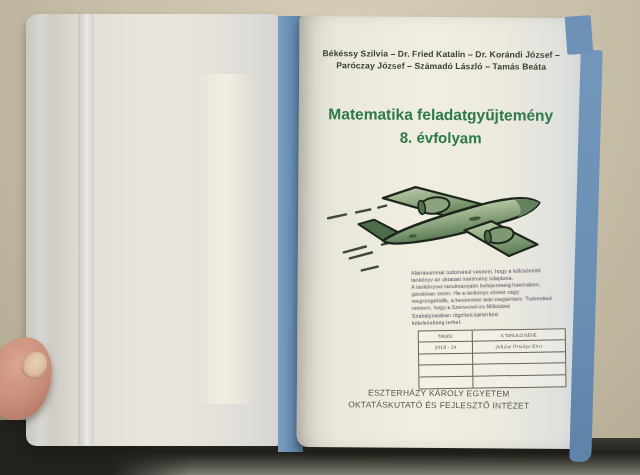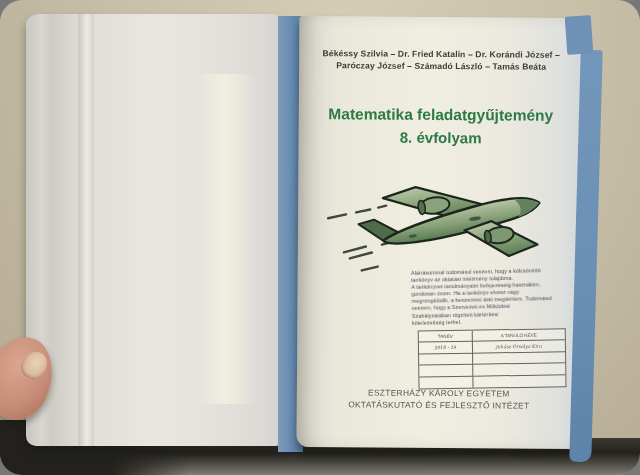--- a/index.html
+++ b/index.html
@@ -1,20 +1,19 @@
 <!DOCTYPE html>
 <html><head>
 <meta charset="utf-8">
 <style>
   html,body{margin:0;padding:0;background:#777;}
   .scene{
     position:relative;width:640px;height:475px;overflow:hidden;
     font-family:"Liberation Sans", sans-serif;
     background:radial-gradient(ellipse at 55% 8%, #d6cdb6 0%, #c9c0aa 45%, #b3a992 100%);
-    border-radius:22px;
   }
   
   .floor-shadow{
     position:absolute;left:0;top:438px;width:640px;height:37px;
     background:linear-gradient(to bottom,#3a3831 0%,#23221e 40%,#4a4942 68%,#807f77 100%);
   }
   .floor-dark-left{
     position:absolute;left:0;top:420px;width:190px;height:55px;
     background:linear-gradient(100deg,#22211d 60%,rgba(34,33,29,0) 100%);
   }

